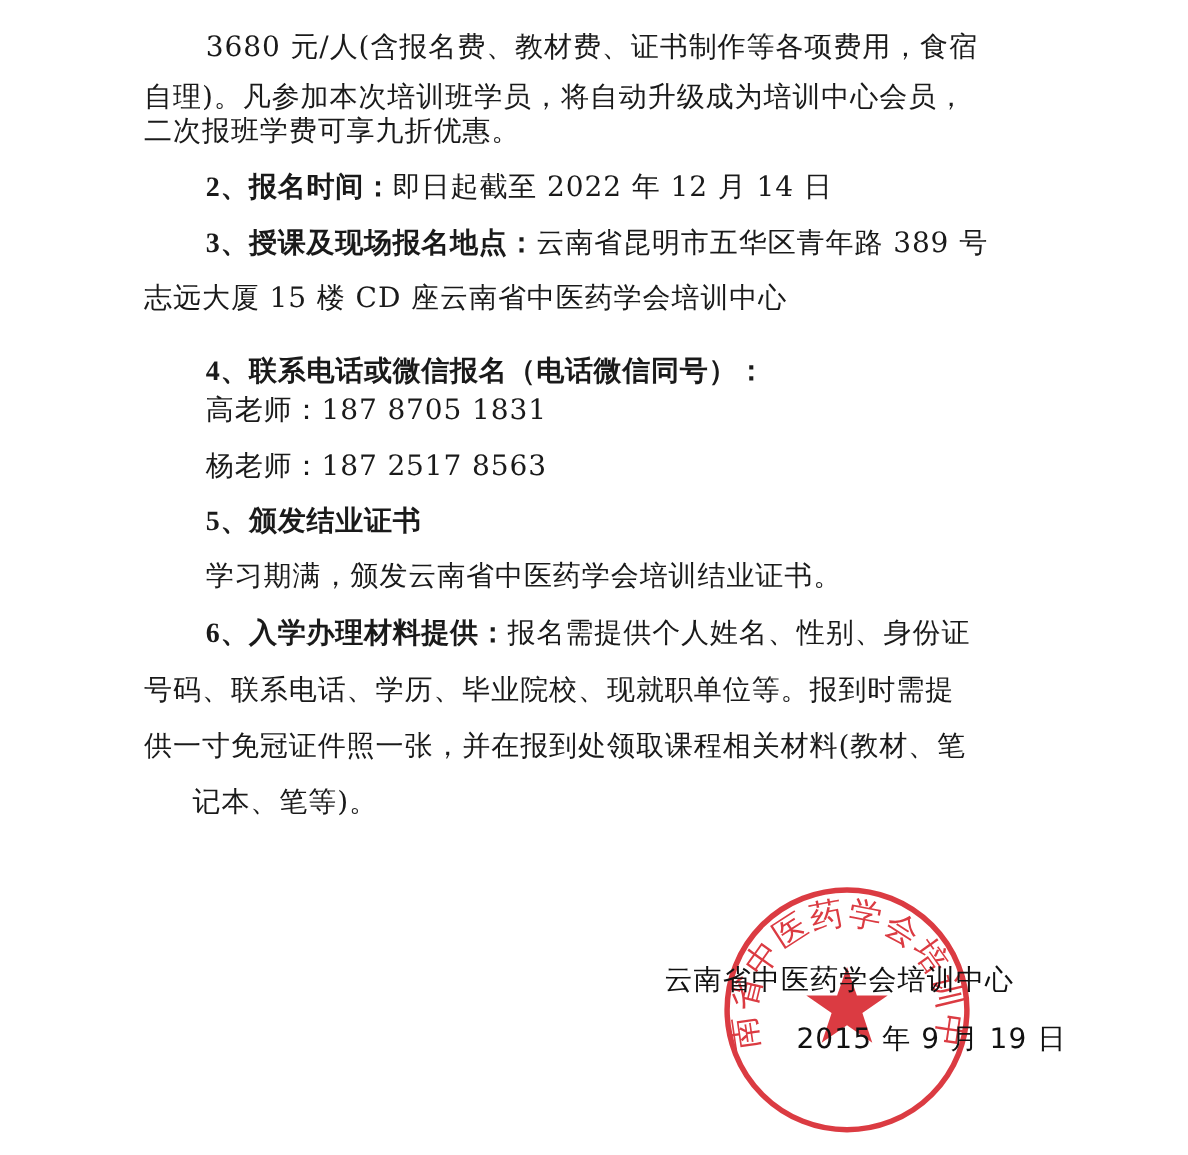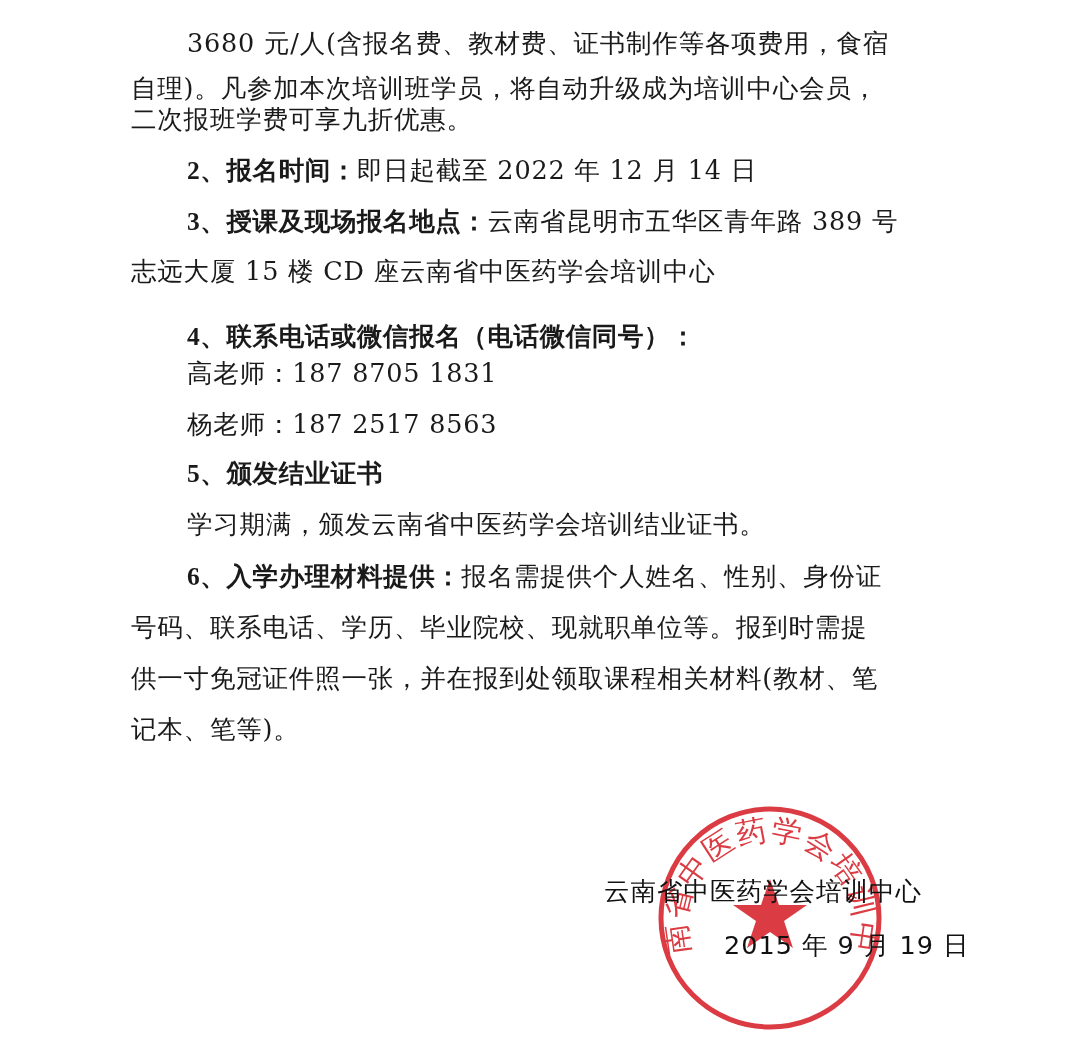--- a/index.html
+++ b/index.html
@@ -40,21 +40,21 @@
   </div>
 
   <div class="line indent bold" style="top:456px;">5、颁发结业证书</div>
   <div class="line indent" style="top:506px;">学习期满，颁发云南省中医药学会培训结业证书。</div>
 
   <div class="line indent" style="top:558px;">
     <span class="bold">6、入学办理材料提供：</span><span>报名需提供个人姓名、性别、身份证</span>
   </div>
   <div class="line" style="top:609px;">号码、联系电话、学历、毕业院校、现就职单位等。报到时需提</div>
   <div class="line" style="top:660px;">供一寸免冠证件照一张，并在报到处领取课程相关材料(教材、笔</div>
-  <div class="line" style="top:711px;">记本、笔等)。</div>
+  <div class="line" style="top:711px;margin-left:44px;">记本、笔等)。</div>
 </div>
 
 <svg class="stamp" viewBox="0 0 230 230">
   <defs>
     <path id="arc" d="M 36,150 A 84,84 0 1,1 194,150" fill="none"></path>
   </defs>
   <circle cx="115" cy="115" r="109" fill="none" stroke="#d8262e" stroke-width="5"></circle>
   <text font-size="30" fill="#d8262e" font-family="DejaVu Sans, sans-serif" letter-spacing="2">
     <textPath href="#arc" startOffset="50%" text-anchor="middle">云南省中医药学会培训中心</textPath>
   </text>

